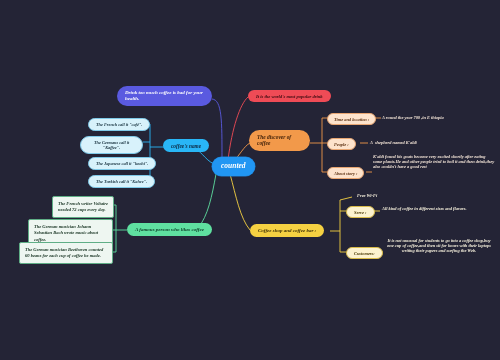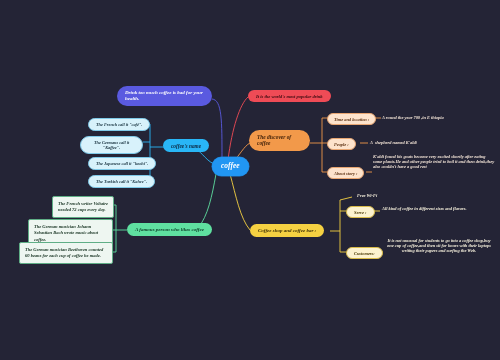--- a/index.html
+++ b/index.html
@@ -182,21 +182,21 @@
     <path d="M376,252 L383,252" stroke="#f5d142" stroke-width="0.9" fill="none"></path>
 
     <path d="M216,174 C212,196 208,216 198,228" stroke="#5fe0a0" stroke-width="0.9" fill="none"></path>
     <path d="M127,230 L116,230" stroke="#5fe0a0" stroke-width="0.9" fill="none"></path>
     <path d="M116,205 L116,252" stroke="#5fe0a0" stroke-width="0.9" fill="none"></path>
     <path d="M116,205 L110,205" stroke="#5fe0a0" stroke-width="0.9" fill="none"></path>
     <path d="M116,230 L112,230" stroke="#5fe0a0" stroke-width="0.9" fill="none"></path>
     <path d="M116,252 L112,252" stroke="#5fe0a0" stroke-width="0.9" fill="none"></path>
   </svg>
 
-  <div class="node n-center" style="left:212px; top:157px;">coffee</div>
+  <div class="node n-center" style="left:212px; top:157px;">counted</div>
 
   <div class="node n-purple" style="left:117px; top:86px; width:95px;">Drink too much coffee is bad for your health.</div>
 
   <div class="node n-blue-branch" style="left:163px; top:139px;">coffee's name</div>
 
   <div class="node n-blue-leaf" style="left:88px; top:118px;">The French call it "café".</div>
   <div class="node n-blue-leaf" style="left:80px; top:136px; width:63px;">The Germans call it "Kaffee".</div>
   <div class="node n-blue-leaf" style="left:88px; top:157px;">The Japanese call it "koohi".</div>
   <div class="node n-blue-leaf" style="left:88px; top:175px;">The Turkish call it "Kahve".</div>
 

